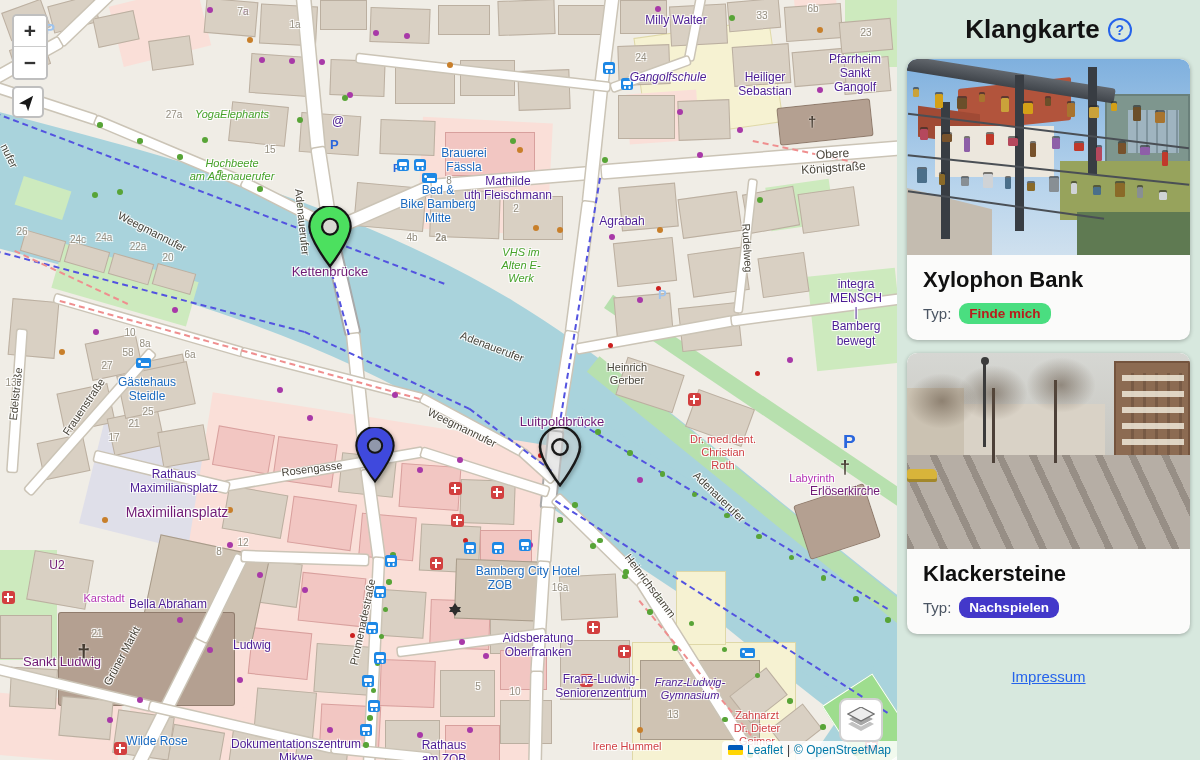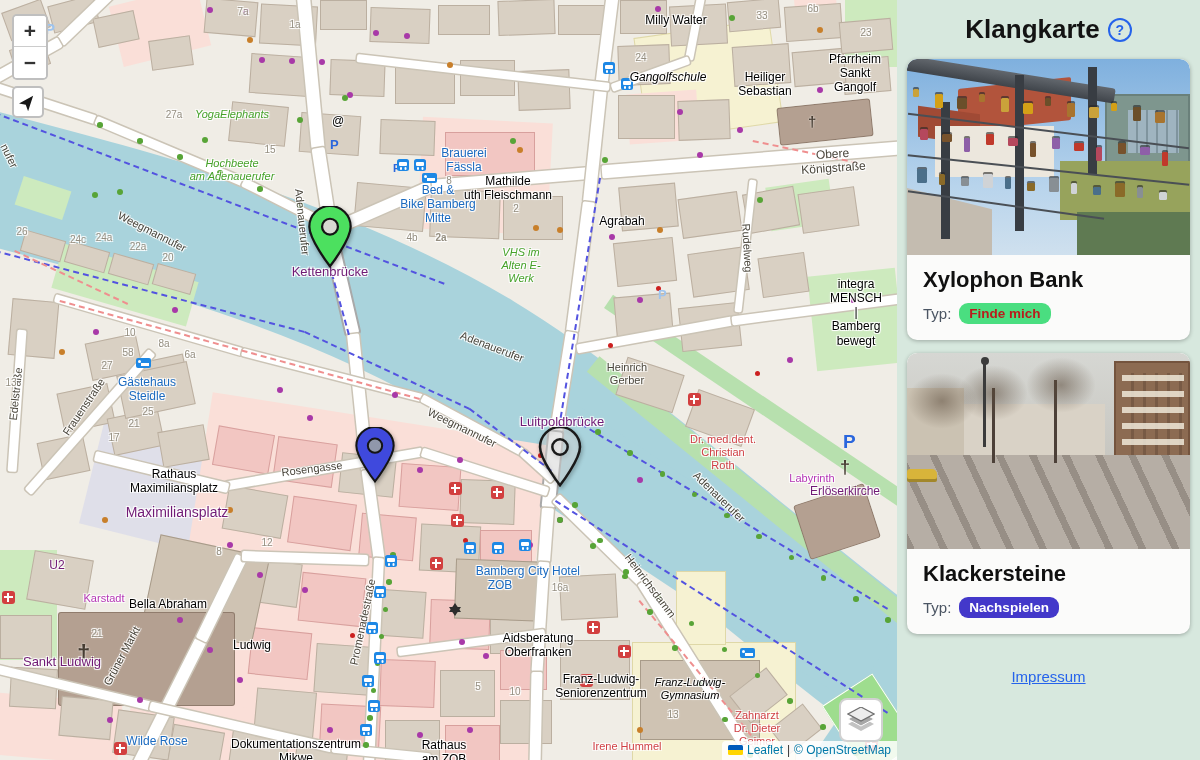--- a/index.html
+++ b/index.html
@@ -23,21 +23,21 @@
   .bld.g{background:#cfc3b3;border-color:rgba(110,95,75,.4);}
   .road{position:absolute;background:#ffffff;box-shadow:0 0 0 1.5px #cbc4b6;border-radius:2px;}
   .road.bridge{box-shadow:0 0 0 2px #a9a9a9;}
   .dpath{position:absolute;height:0;}
   .dpath.blue{border-top:2px dashed #5353e0;}
   .dpath.red{border-top:2px dashed #ef8f8f;}
   .dot{position:absolute;border-radius:50%;}
   .map-label{position:absolute;white-space:pre-line;text-align:center;line-height:1.18;
     text-shadow:-1px -1px 0 rgba(255,255,255,.85),1px -1px 0 rgba(255,255,255,.85),
     -1px 1px 0 rgba(255,255,255,.85),1px 1px 0 rgba(255,255,255,.85),0 0 3px rgba(255,255,255,.9);}
-  .lb-brown{color:#000000;} .lb-blue{color:#1a6ac0;} .lb-green{color:#46a22a;font-style:italic;}
+  .lb-brown{color:#4c1d95;} .lb-blue{color:#1a6ac0;} .lb-green{color:#46a22a;font-style:italic;}
   .lb-mag{color:#b535b5;} .lb-red{color:#d04045;} .lb-str{color:#4a463c;}
   .lb-dark{color:#701a75;} .lb-num{color:#948e80;}
   .parkP{position:absolute;color:#2a66dd;font-weight:bold;}
   .parkP.light{color:#9fc4ee;}
   .bus{position:absolute;width:12px;height:12px;background:#1e88e5;border-radius:2.5px;}
   .bus::after{content:"";position:absolute;left:2px;right:2px;top:2.5px;height:4px;background:#fff;border-radius:1px;}
   .bus::before{content:"";position:absolute;left:2.5px;bottom:1.5px;width:2.5px;height:2.5px;background:#fff;border-radius:50%;box-shadow:4.5px 0 0 #fff;}
   .med{position:absolute;width:13px;height:13px;background:#d23f3f;border-radius:3px;}
   .med::after{content:"";position:absolute;left:5.2px;top:2px;width:2.6px;height:9px;background:#fff;}
   .med::before{content:"";position:absolute;top:5.2px;left:2px;height:2.6px;width:9px;background:#fff;}
@@ -550,29 +550,29 @@
         <div class="map-label lb-num" style="left: 449px; top: 181px; font-size: 10px; transform: translate(-50%, -50%) rotate(0deg);">8</div>
         <div class="map-label lb-num" style="left: 516px; top: 209px; font-size: 10px; transform: translate(-50%, -50%) rotate(0deg);">2</div>
         <div class="map-label lb-num" style="left: 441px; top: 238px; font-size: 10px; transform: translate(-50%, -50%) rotate(0deg); font-weight: bold;">2a</div>
         <div class="map-label lb-num" style="left: 412px; top: 238px; font-size: 10px; transform: translate(-50%, -50%) rotate(0deg);">4b</div>
         <div class="map-label lb-num" style="left: 22px; top: 232px; font-size: 10px; transform: translate(-50%, -50%) rotate(0deg);">26</div>
         <div class="map-label lb-num" style="left: 78px; top: 240px; font-size: 10px; transform: translate(-50%, -50%) rotate(0deg);">24c</div>
         <div class="map-label lb-num" style="left: 104px; top: 238px; font-size: 10px; transform: translate(-50%, -50%) rotate(0deg);">24a</div>
         <div class="map-label lb-num" style="left: 138px; top: 247px; font-size: 10px; transform: translate(-50%, -50%) rotate(0deg);">22a</div>
         <div class="map-label lb-num" style="left: 168px; top: 258px; font-size: 10px; transform: translate(-50%, -50%) rotate(0deg);">20</div>
         <div class="map-label lb-num" style="left: 130px; top: 333px; font-size: 10px; transform: translate(-50%, -50%) rotate(0deg);">10</div>
-        <div class="map-label lb-num" style="left: 164px; top: 344px; font-size: 10px; transform: translate(-50%, -50%) rotate(0deg);">8a</div>
+        <div class="map-label lb-num" style="left: 145px; top: 344px; font-size: 10px; transform: translate(-50%, -50%) rotate(0deg);">8a</div>
         <div class="map-label lb-num" style="left: 128px; top: 353px; font-size: 10px; transform: translate(-50%, -50%) rotate(0deg);">58</div>
         <div class="map-label lb-num" style="left: 107px; top: 366px; font-size: 10px; transform: translate(-50%, -50%) rotate(0deg);">27</div>
         <div class="map-label lb-num" style="left: 148px; top: 412px; font-size: 10px; transform: translate(-50%, -50%) rotate(0deg);">25</div>
         <div class="map-label lb-num" style="left: 134px; top: 424px; font-size: 10px; transform: translate(-50%, -50%) rotate(0deg);">21</div>
         <div class="map-label lb-num" style="left: 114px; top: 438px; font-size: 10px; transform: translate(-50%, -50%) rotate(0deg);">17</div>
         <div class="map-label lb-num" style="left: 11px; top: 383px; font-size: 10px; transform: translate(-50%, -50%) rotate(0deg);">13</div>
         <div class="map-label lb-num" style="left: 190px; top: 355px; font-size: 10px; transform: translate(-50%, -50%) rotate(0deg);">6a</div>
-        <div class="map-label lb-num" style="left: 243px; top: 543px; font-size: 10px; transform: translate(-50%, -50%) rotate(0deg); margin-left: 24px;">12</div>
+        <div class="map-label lb-num" style="left: 243px; top: 543px; font-size: 10px; transform: translate(-50%, -50%) rotate(0deg);">12</div>
         <div class="map-label lb-num" style="left: 219px; top: 552px; font-size: 10px; transform: translate(-50%, -50%) rotate(0deg);">8</div>
         <div class="map-label lb-num" style="left: 97px; top: 634px; font-size: 10px; transform: translate(-50%, -50%) rotate(0deg);">21</div>
         <div class="map-label lb-num" style="left: 560px; top: 588px; font-size: 10px; transform: translate(-50%, -50%) rotate(0deg);">16a</div>
         <div class="map-label lb-num" style="left: 478px; top: 687px; font-size: 10px; transform: translate(-50%, -50%) rotate(0deg);">5</div>
         <div class="map-label lb-num" style="left: 515px; top: 692px; font-size: 10px; transform: translate(-50%, -50%) rotate(0deg);">10</div>
         <div class="map-label lb-num" style="left: 673px; top: 715px; font-size: 10px; transform: translate(-50%, -50%) rotate(0deg);">13</div>
       </div>
     <div class="lyr" id="L-markers">
       <svg class="marker" id="mk0" viewBox="0 0 24 36" style="left: 308px; top: 206px; width: 44px; height: 62px;">
         <path class="mk-body" d="M12 0C5.37 0 0 5.37 0 12c0 7.5 12 23 12 23s12-15.5 12-23C24 5.37 18.63 0 12 0z" stroke-width="1.3" fill="#4ce05f" stroke="#151515"></path>

